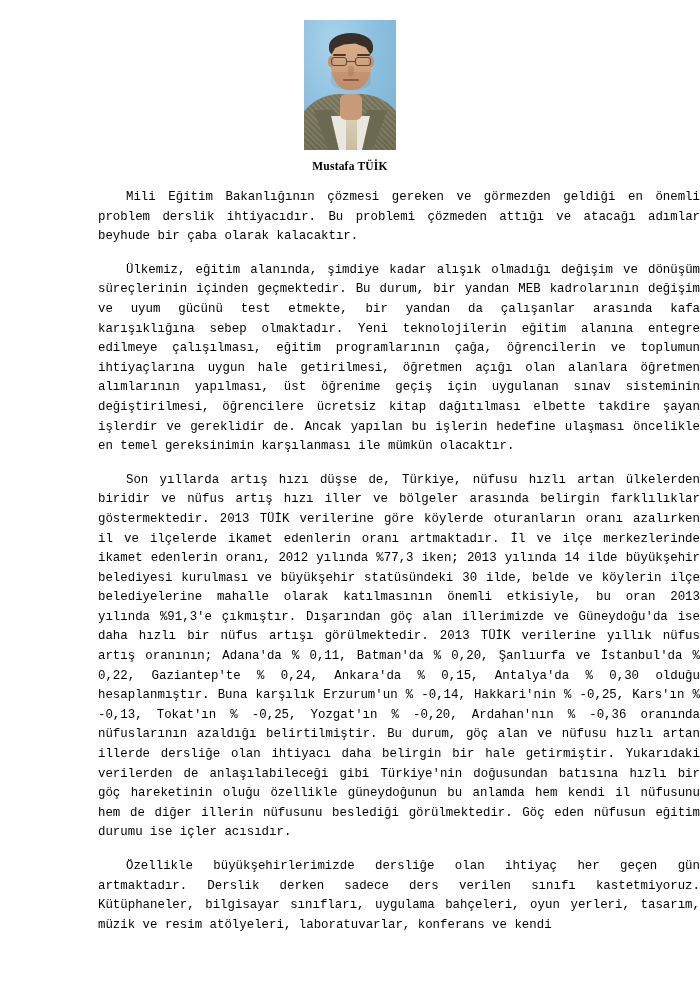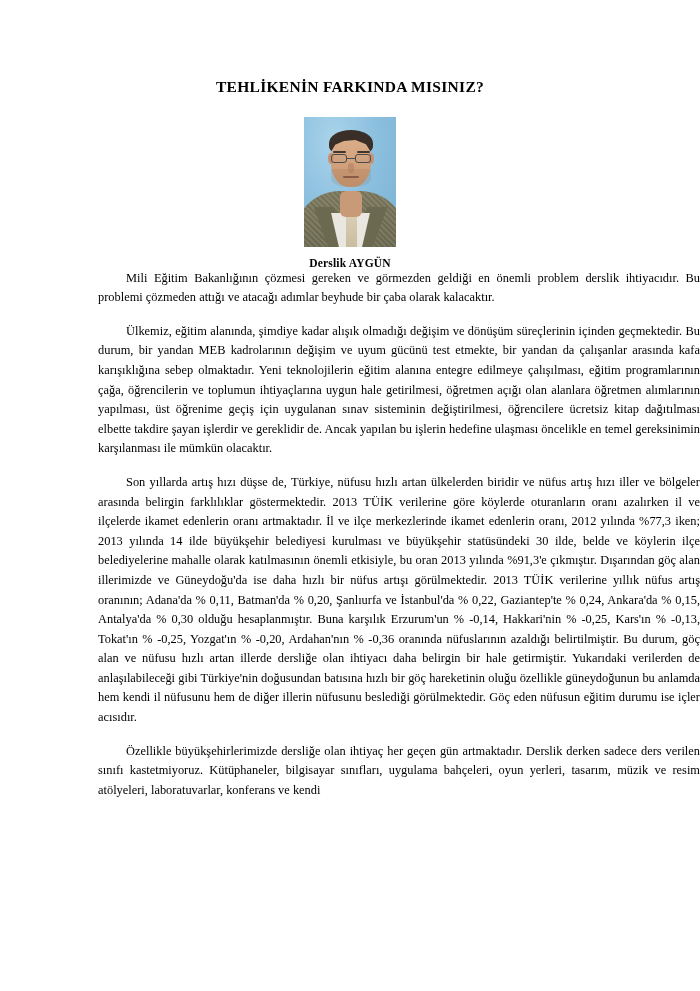--- a/index.html
+++ b/index.html
@@ -207,39 +207,40 @@
 
   .author-name {
     margin-top: 10px;
     text-align: center;
     font-size: 11.5px;
     font-weight: bold;
     letter-spacing: 0.2px;
   }
 
   .body-wrap {
+    margin-top: 16px;
     padding-left: 98px;
+    font-family: Liberation Mono, monospace;
   }
 
   p.para {
     margin: 0 0 14px 0;
     text-align: justify;
     text-indent: 28px;
     font-size: 12.4px;
     line-height: 1.58;
     hyphens: none;
   }
   p.para:last-child { margin-bottom: 0; }
 </style>
 </head>
 <body>
 
 <div class="page">
 
-  <h1 class="doc-title">TEHLİKENİN FARKINDA MISINIZ?</h1>
 
   <div class="figure-block">
     <div class="portrait">
       <div class="ph-bg"></div>
       <div class="ph-shoulders"></div>
       <div class="ph-shoulder-tex"></div>
       <div class="ph-lapel-l"></div>
       <div class="ph-lapel-r"></div>
       <div class="ph-collar-l"></div>
       <div class="ph-collar-r"></div>
@@ -253,21 +254,21 @@
       <div class="ph-brow-l"></div>
       <div class="ph-brow-r"></div>
       <div class="ph-glasses">
         <div class="ph-lens l"></div>
         <div class="ph-lens r"></div>
         <div class="ph-bridge"></div>
       </div>
       <div class="ph-nose"></div>
       <div class="ph-mouth"></div>
     </div>
-    <div class="author-name">Derslik AYGÜN</div>
+    <div class="author-name">Mustafa TÜİK</div>
   </div>
 
   <div class="body-wrap">
     <p class="para">Mili Eğitim Bakanlığının çözmesi gereken ve görmezden geldiği en önemli problem derslik ihtiyacıdır. Bu problemi çözmeden attığı ve atacağı adımlar beyhude bir çaba olarak kalacaktır.</p>
     <p class="para">Ülkemiz, eğitim alanında, şimdiye kadar alışık olmadığı değişim ve dönüşüm süreçlerinin içinden geçmektedir. Bu durum, bir yandan MEB kadrolarının değişim ve uyum gücünü test etmekte, bir yandan da çalışanlar arasında kafa karışıklığına sebep olmaktadır. Yeni teknolojilerin eğitim alanına entegre edilmeye çalışılması, eğitim programlarının çağa, öğrencilerin ve toplumun ihtiyaçlarına uygun hale getirilmesi, öğretmen açığı olan alanlara öğretmen alımlarının yapılması, üst öğrenime geçiş için uygulanan sınav sisteminin değiştirilmesi, öğrencilere ücretsiz kitap dağıtılması elbette takdire şayan işlerdir ve gereklidir de. Ancak yapılan bu işlerin hedefine ulaşması öncelikle en temel gereksinimin karşılanması ile mümkün olacaktır.</p>
     <p class="para">Son yıllarda artış hızı düşse de, Türkiye, nüfusu hızlı artan ülkelerden biridir ve nüfus artış hızı iller ve bölgeler arasında belirgin farklılıklar göstermektedir. 2013 TÜİK verilerine göre köylerde oturanların oranı azalırken il ve ilçelerde ikamet edenlerin oranı artmaktadır. İl ve ilçe merkezlerinde ikamet edenlerin oranı, 2012 yılında %77,3 iken; 2013 yılında 14 ilde büyükşehir belediyesi kurulması ve büyükşehir statüsündeki 30 ilde, belde ve köylerin ilçe belediyelerine mahalle olarak katılmasının önemli etkisiyle, bu oran 2013 yılında %91,3'e çıkmıştır. Dışarından göç alan illerimizde ve Güneydoğu'da ise daha hızlı bir nüfus artışı görülmektedir. 2013 TÜİK verilerine yıllık nüfus artış oranının; Adana'da % 0,11,  Batman'da % 0,20,  Şanlıurfa ve İstanbul'da  % 0,22,  Gaziantep'te % 0,24, Ankara'da % 0,15, Antalya'da % 0,30 olduğu hesaplanmıştır. Buna karşılık Erzurum'un    % -0,14, Hakkari'nin  % -0,25, Kars'ın % -0,13, Tokat'ın % -0,25, Yozgat'ın % -0,20, Ardahan'nın % -0,36   oranında nüfuslarının azaldığı belirtilmiştir. Bu durum, göç alan ve nüfusu hızlı artan illerde dersliğe olan ihtiyacı daha belirgin bir hale getirmiştir. Yukarıdaki verilerden de anlaşılabileceği gibi Türkiye'nin doğusundan batısına hızlı bir göç hareketinin oluğu özellikle güneydoğunun bu anlamda hem kendi il nüfusunu hem de diğer illerin nüfusunu beslediği görülmektedir. Göç eden nüfusun eğitim durumu ise içler acısıdır.</p>
     <p class="para">Özellikle büyükşehirlerimizde dersliğe olan ihtiyaç her geçen gün artmaktadır. Derslik derken sadece ders verilen sınıfı kastetmiyoruz. Kütüphaneler, bilgisayar sınıfları, uygulama bahçeleri, oyun yerleri, tasarım, müzik ve resim atölyeleri,  laboratuvarlar,  konferans ve kendi</p>
   </div>
 
 </div>

